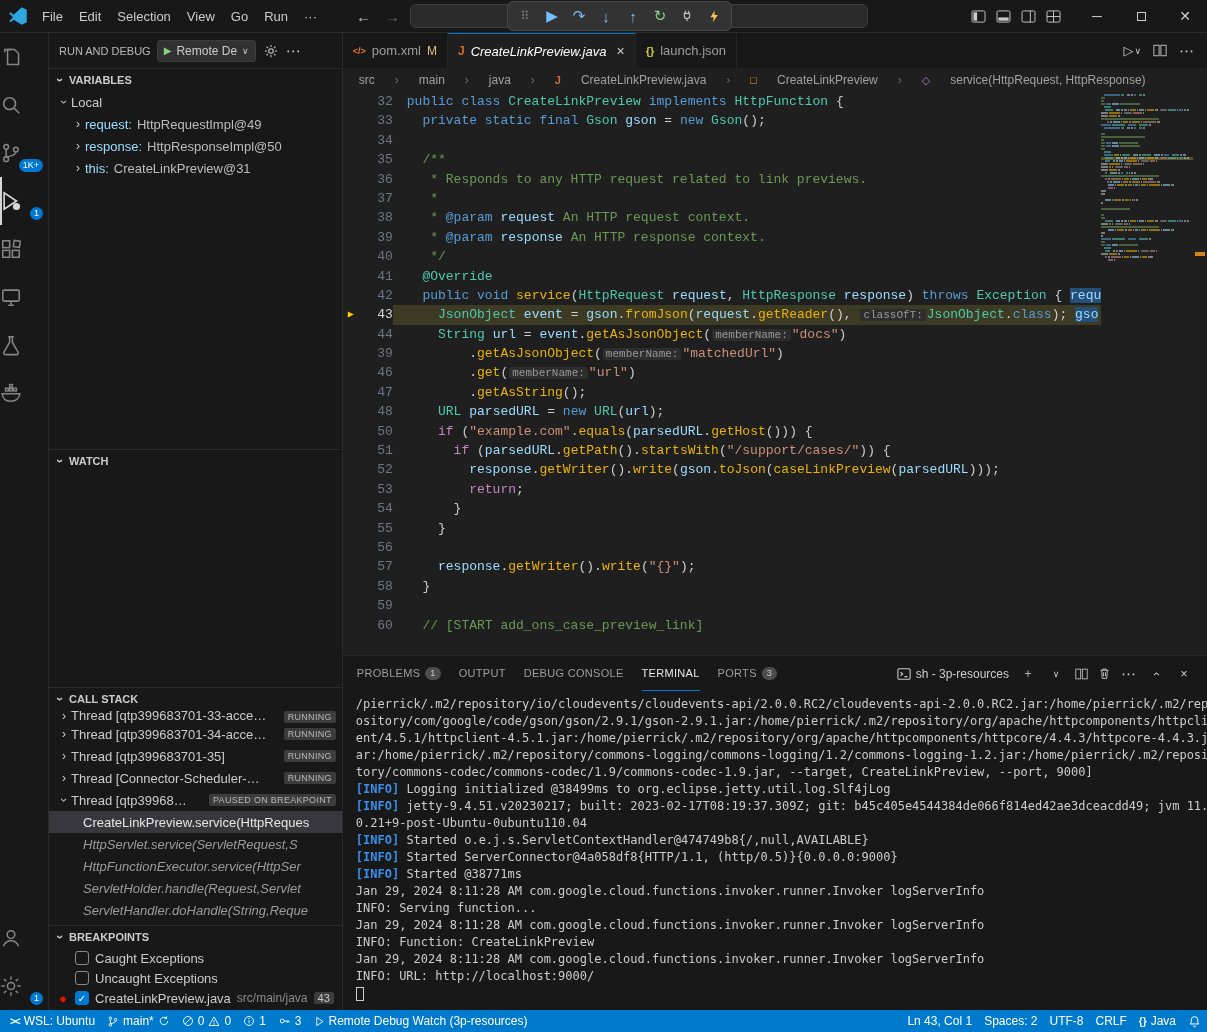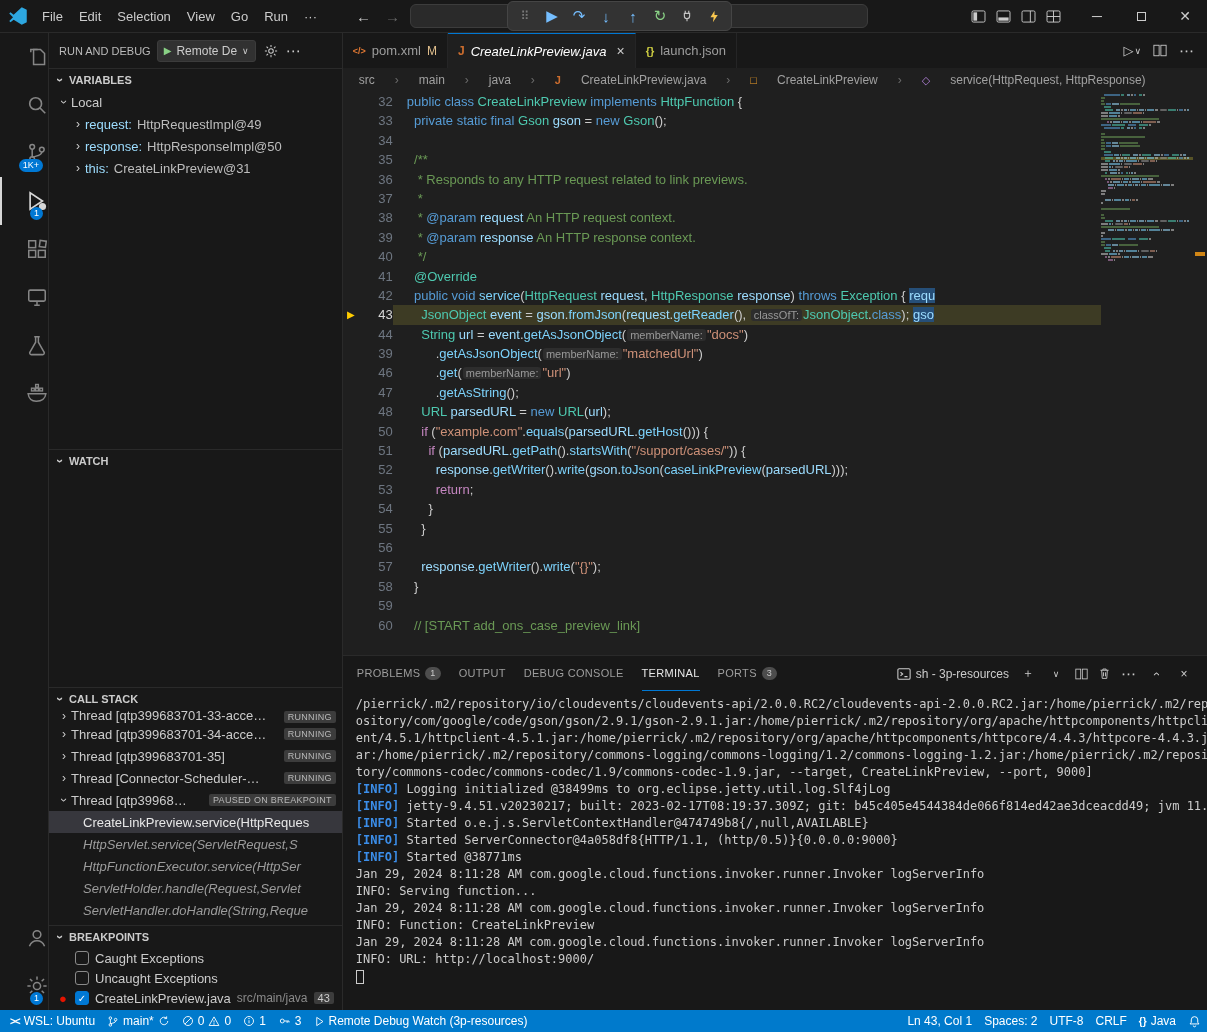--- a/index.html
+++ b/index.html
@@ -19,21 +19,21 @@
 .dbg-btn{width:24px;height:24px;display:flex;align-items:center;justify-content:center;font-size:15px}
 .dbg-blue{color:#75beff}.dbg-green{color:#89d185}.dbg-gray{color:#c5c5c5}
 .drag-dots{color:#7a7a7a;font-size:12px}
 .tb-right{margin-left:auto;display:flex;align-items:center}
 .layout-icons{display:flex;align-items:center;gap:10px;padding-right:14px;color:#ccc}
 .win-btn{width:44px;height:32px;display:flex;align-items:center;justify-content:center;color:#ccc;font-size:14px}
 .max-box{width:9px;height:9px;border:1px solid #ccc}
 
 .main{flex:1;display:flex;min-height:0}
 .activitybar{flex:0 0 48px;background:#181818;border-right:1px solid #2a2a2a;display:flex;flex-direction:column;align-items:center}
-.ab-icon{width:48px;height:48px;display:flex;align-items:center;justify-content:flex-end;color:#868686;position:relative}
+.ab-icon{width:48px;height:48px;display:flex;align-items:center;justify-content:flex-start;color:#868686;position:relative}
 .ab-icon.active{color:#d7d7d7;box-shadow:inset 2px 0 0 #d7d7d7}
 .ab-badge{position:absolute;bottom:5px;right:5px;background:#0078d4;color:#fff;font-size:9px;line-height:11px;border-radius:9px;padding:1px 4px;min-width:10px;text-align:center}
 .ab-bottom{margin-top:auto}
 
 .sidebar{flex:0 0 292px;background:#181818;border-right:1px solid #2a2a2a;display:flex;flex-direction:column;min-height:0}
 .sb-header{flex:0 0 35px;display:flex;align-items:center;gap:6px;padding:0 10px;overflow:hidden}
 .sb-title{font-size:11px;color:#bbb;white-space:nowrap}
 .run-config{display:flex;align-items:center;gap:5px;background:#313131;border:1px solid #3c3c3c;border-radius:3px;height:22px;padding:0 6px;font-size:12px;color:#ccc;white-space:nowrap}
 .play{color:#89d185;font-size:10px}
 .sb-act{color:#ccc;margin-left:2px}
@@ -71,28 +71,28 @@
 .runbtn{display:flex;align-items:center;font-size:13px}
 .mini-chev{font-size:9px;margin-left:1px}
 .ellipsis{font-size:15px;letter-spacing:1px}
 .breadcrumbs{flex:0 0 24px;display:flex;align-items:center;gap:20px;padding:0 16px;font-size:12px;color:#a0a0a0;white-space:nowrap;overflow:hidden}
 .bc-sep{color:#6a6a6a}
 .bc-ic{font-size:11px}
 .bc-class{color:#ee9d28}
 .bc-method{color:#b180d7}
 
 .code-area{flex:1;display:flex;min-height:0;position:relative;overflow:hidden}
-.code-scroll{flex:1;overflow:hidden;font-family:Liberation Sans, sans-serif;font-size:13px}
+.code-scroll{flex:1;overflow:hidden;font-family:Liberation Mono, monospace;font-size:13px}
 .code-row{display:flex;height:19.4px;line-height:19.4px;white-space:pre}
 .gutter-arrow{flex:0 0 16px;text-align:center;color:#ffcc00;font-size:10px}
 .gutter-num{flex:0 0 34px;text-align:right;color:#6e7681}
 .code-text{flex:1;padding-left:14px;white-space:pre;overflow:hidden}
 .code-row.cur .code-text{background:rgba(219,204,61,0.16)}
 .code-row.cur .gutter-num{color:#d7d7d7}
-.tp{color:#cccccc}.tk{color:#569cd6}.tc{color:#c586c0}.tt{color:#4ec9b0}.tf{color:#7dd3fc}
+.tp{color:#cccccc}.tk{color:#569cd6}.tc{color:#c586c0}.tt{color:#4ec9b0}.tf{color:#eab308}
 .ts{color:#ce9178}.tm{color:#6a9955}.tv{color:#9cdcfe}.td{color:#569cd6}
 .ti{color:#999;background:#2d2d2d;border-radius:3px;font-size:11px;padding:0 3px;margin:0 1px}
 .tw{color:#9cdcfe;background:#264f78}
 .tb{color:#3b8eea;font-weight:bold}
 .minimap{flex:0 0 92px;padding-top:2px;overflow:hidden}
 .mini-row{height:3px;line-height:0;white-space:nowrap;overflow:hidden}
 .mini-row.cur{background:rgba(219,204,61,0.3)}
 .mini-seg{display:inline-block;height:2px;background:currentColor;opacity:.55;margin-right:1px;vertical-align:top}
 .ruler{flex:0 0 14px;position:relative}
 .ruler-mark{position:absolute;left:2px;top:160px;width:10px;height:4px;background:#d18616}
@@ -562,20 +562,21 @@
           </div>
         </div>
         <div class="term-content" id="terminal">
             <div class="term-line"><span class="tp">/pierrick/.m2/repository/io/cloudevents/cloudevents-api/2.0.0.RC2/cloudevents-api-2.0.0.RC2.jar:/home/pierrick/.m2/rep</span></div>
             <div class="term-line"><span class="tp">ository/com/google/code/gson/gson/2.9.1/gson-2.9.1.jar:/home/pierrick/.m2/repository/org/apache/httpcomponents/httpcli</span></div>
             <div class="term-line"><span class="tp">ent/4.5.1/httpclient-4.5.1.jar:/home/pierrick/.m2/repository/org/apache/httpcomponents/httpcore/4.4.3/httpcore-4.4.3.j</span></div>
             <div class="term-line"><span class="tp">ar:/home/pierrick/.m2/repository/commons-logging/commons-logging/1.2/commons-logging-1.2.jar:/home/pierrick/.m2/reposi</span></div>
             <div class="term-line"><span class="tp">tory/commons-codec/commons-codec/1.9/commons-codec-1.9.jar, --target, CreateLinkPreview, --port, 9000]</span></div>
             <div class="term-line"><span class="tb">[INFO]</span><span class="tp"> Logging initialized @38499ms to org.eclipse.jetty.util.log.Slf4jLog</span></div>
             <div class="term-line"><span class="tb">[INFO]</span><span class="tp"> jetty-9.4.51.v20230217; built: 2023-02-17T08:19:37.309Z; git: b45c405e4544384de066f814ed42ae3dceacdd49; jvm 11.</span></div>
+            <div class="term-line"><span class="tp">0.21+9-post-Ubuntu-0ubuntu110.04</span></div>
             <div class="term-line"><span class="tb">[INFO]</span><span class="tp"> Started o.e.j.s.ServletContextHandler@474749b8{/,null,AVAILABLE}</span></div>
             <div class="term-line"><span class="tb">[INFO]</span><span class="tp"> Started ServerConnector@4a058df8{HTTP/1.1, (http/0.5)}{0.0.0.0:9000}</span></div>
             <div class="term-line"><span class="tb">[INFO]</span><span class="tp"> Started @38771ms</span></div>
             <div class="term-line"><span class="tp">Jan 29, 2024 8:11:28 AM com.google.cloud.functions.invoker.runner.Invoker logServerInfo</span></div>
             <div class="term-line"><span class="tp">INFO: Serving function...</span></div>
             <div class="term-line"><span class="tp">Jan 29, 2024 8:11:28 AM com.google.cloud.functions.invoker.runner.Invoker logServerInfo</span></div>
             <div class="term-line"><span class="tp">INFO: Function: CreateLinkPreview</span></div>
             <div class="term-line"><span class="tp">Jan 29, 2024 8:11:28 AM com.google.cloud.functions.invoker.runner.Invoker logServerInfo</span></div>
             <div class="term-line"><span class="tp">INFO: URL: http://localhost:9000/</span></div>
             <div class="term-line"><span class="term-cursor"></span></div>

